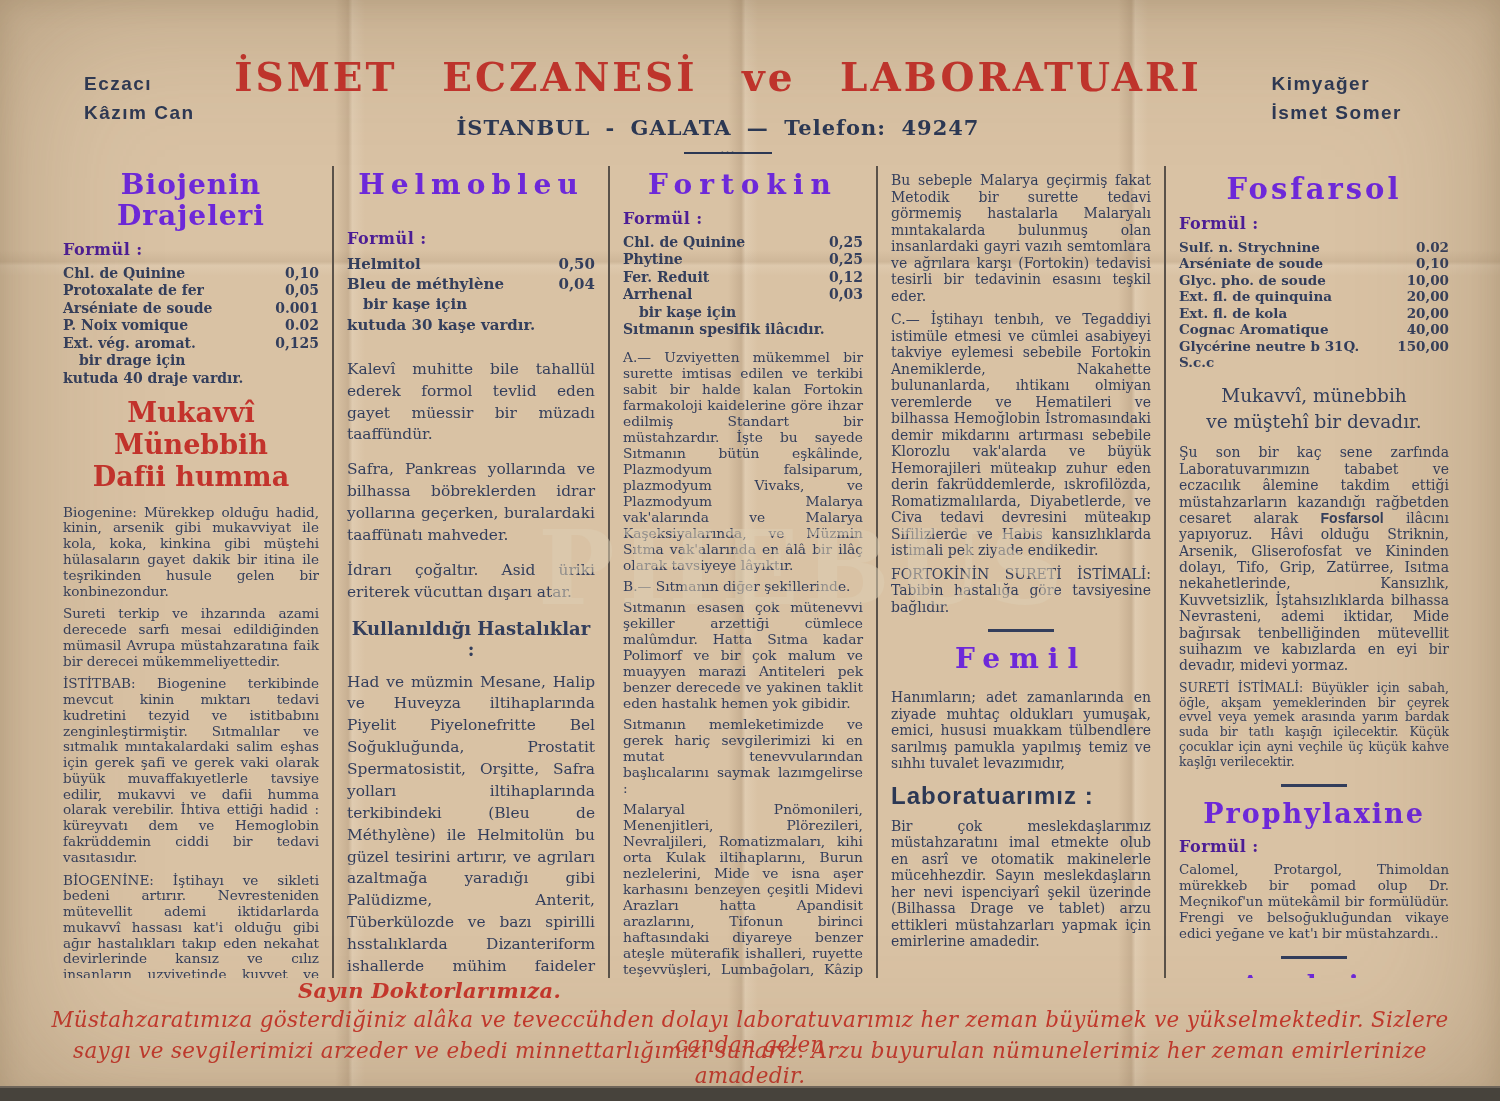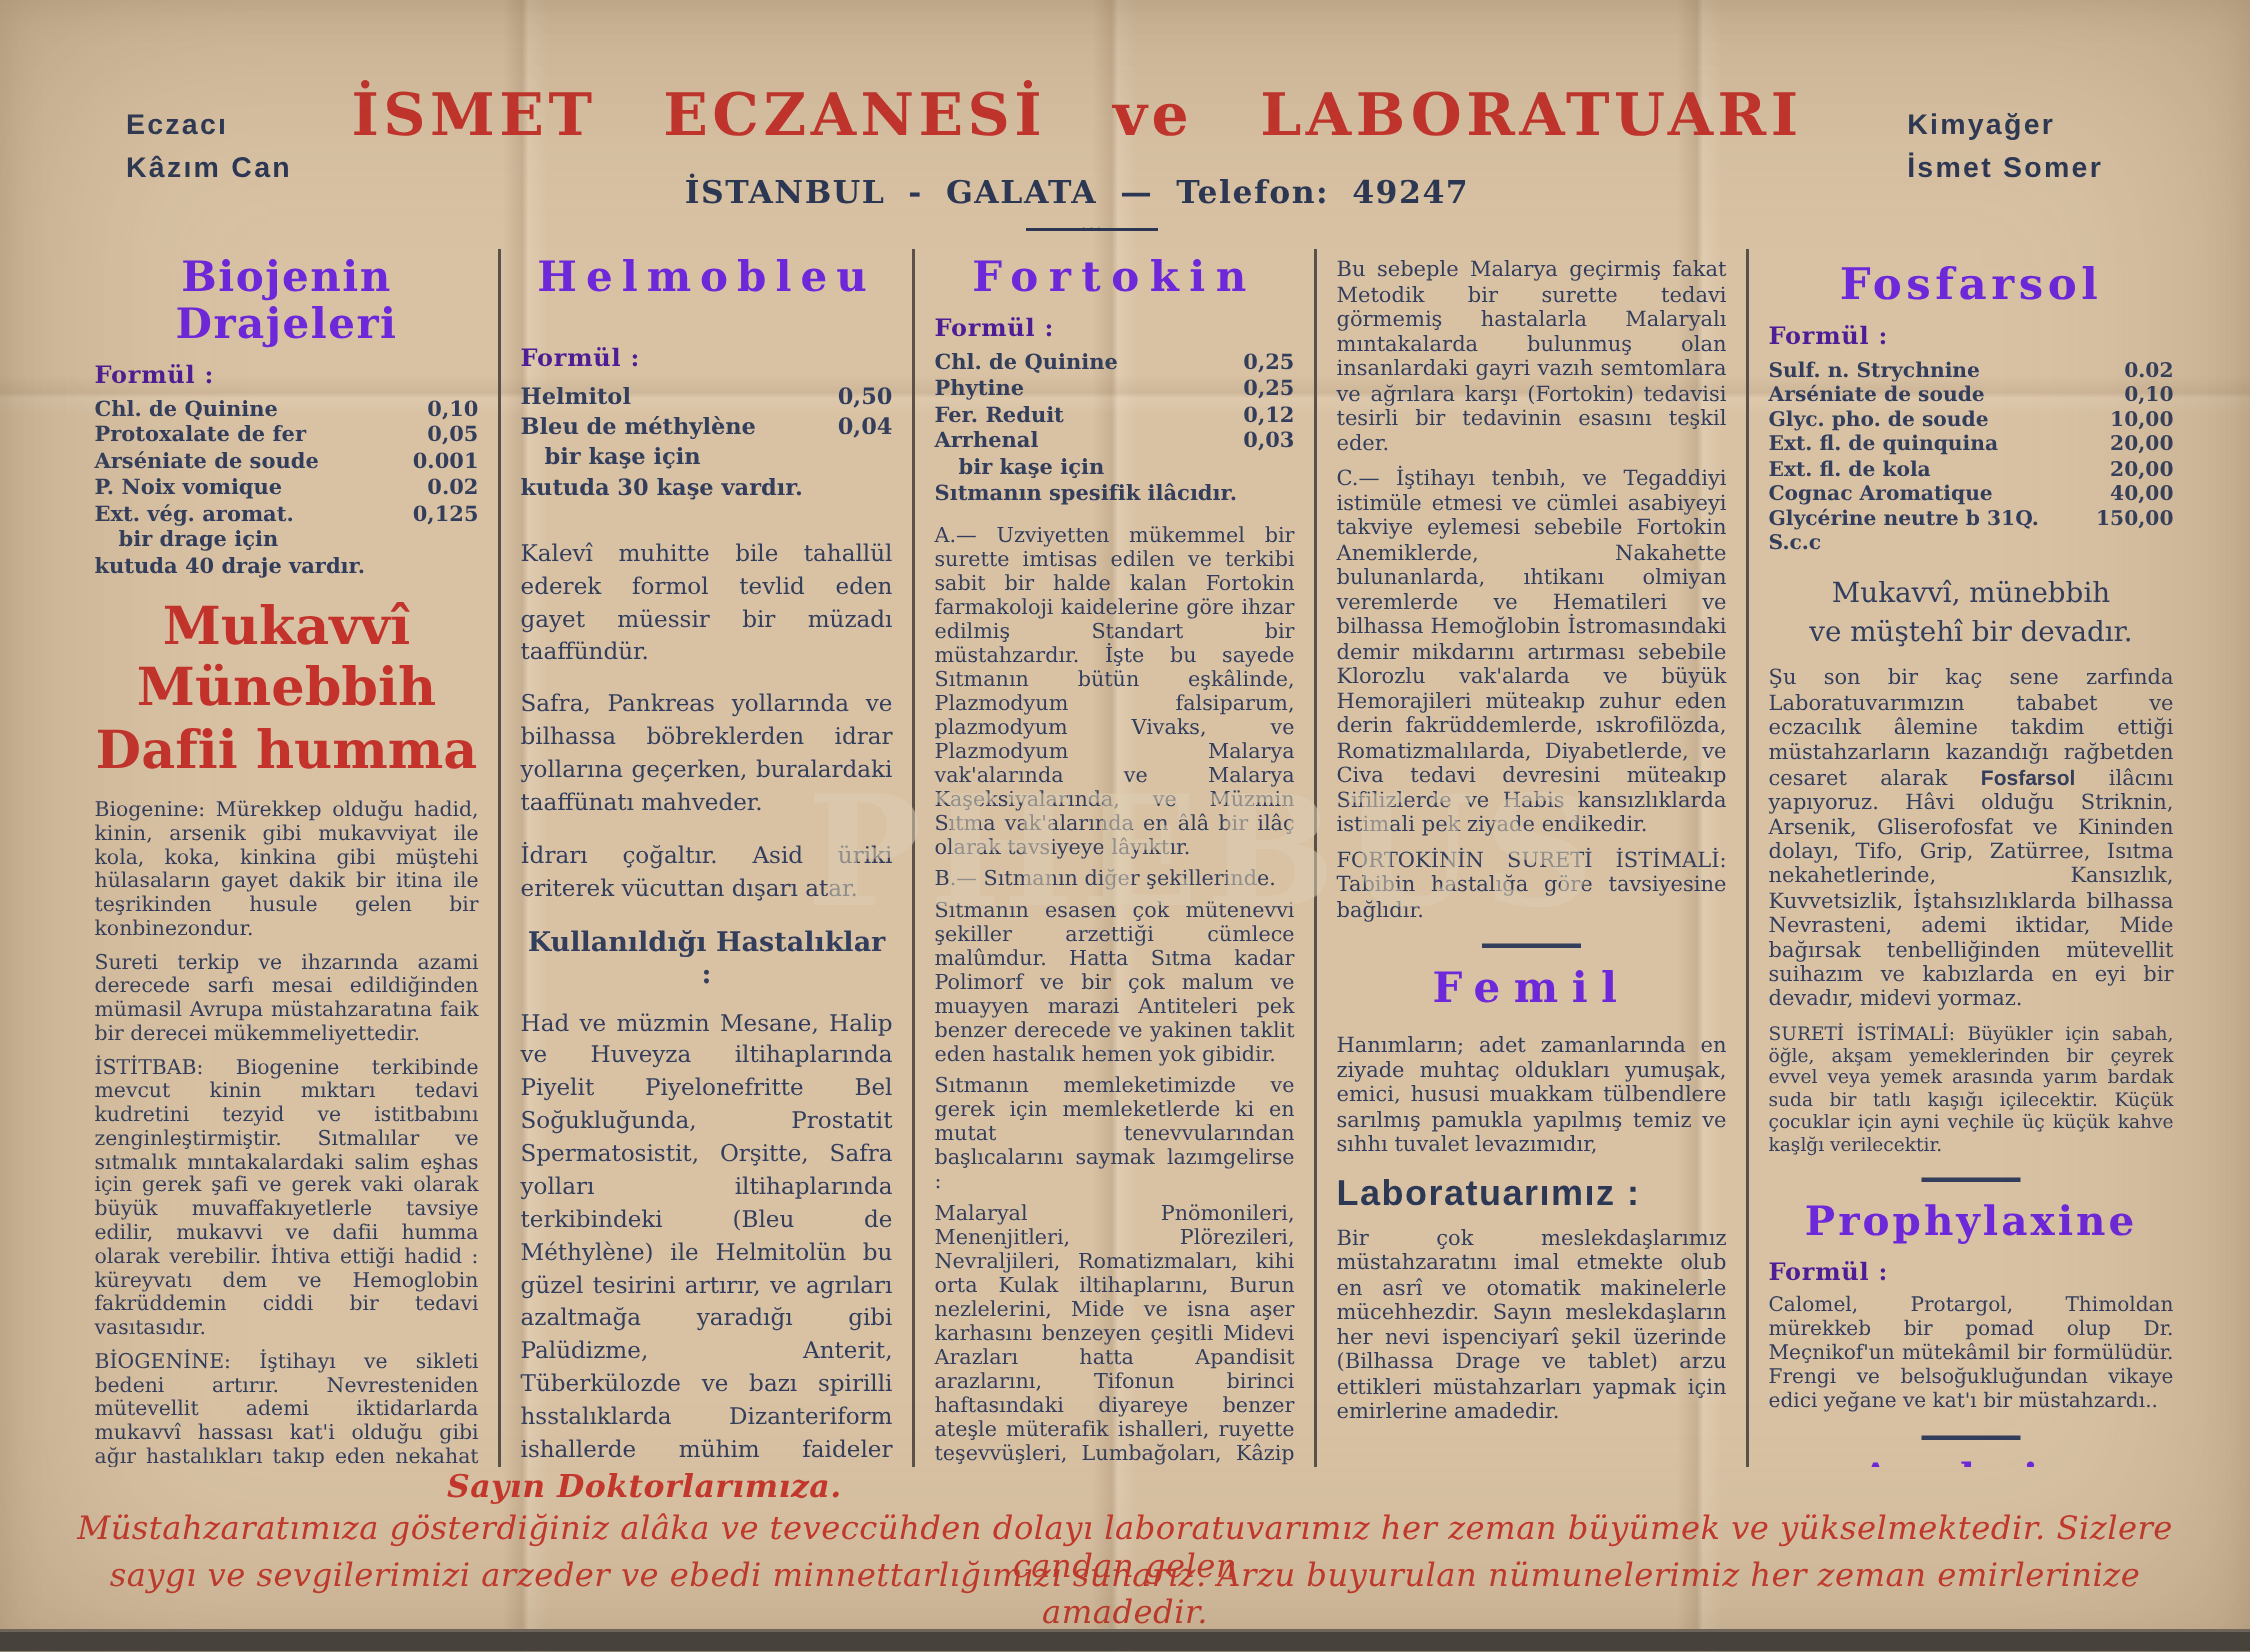--- a/index.html
+++ b/index.html
@@ -66,21 +66,21 @@
   .c5 .frow, .c5 .fnote { font-size:13.5px; line-height:1.22; }
 
   .body { text-align:justify; color:#333e5c; margin:0 0 7px; }
   .c1 .body { font-size:13.6px; line-height:1.16; }
   .c2 .body { font-size:15.4px; line-height:1.42; margin-bottom:13px; }
   .c3 .body { font-size:13.8px; line-height:1.16; margin-bottom:5px; }
   .c4 .body { font-size:14px; line-height:1.18; }
   .c5 .body { font-size:14px; line-height:1.17; }
   .c5 .small { font-size:12.4px; line-height:1.2; }
 
-  .red-two { color:#c3332c; text-align:center; font-weight:bold; font-size:35px; line-height:1.18; margin:10px 0 12px; }
+  .red-two { color:#c3332c; text-align:center; font-weight:bold; font-size:27px; line-height:1.18; margin:10px 0 12px; }
   .sub-center { text-align:center; color:#333e5c; font-weight:bold; font-size:18px; margin:14px 0 12px; }
   .dual-center { text-align:center; color:#333e5c; font-size:18.5px; line-height:1.4; margin:12px 0 10px; }
   .lab-head { font-family:"Liberation Sans", sans-serif; font-weight:bold; font-size:24px;
     letter-spacing:1px; color:#2c3854; margin:10px 0 8px; }
   .hr-short { width:66px; height:3px; background:#333e5c; margin:14px auto 12px; }
   .bold-sans { font-family:"Liberation Sans", sans-serif; font-weight:bold; }
 
   
   .foot { position:absolute; color:#c5372c; font-style:italic; z-index:2; letter-spacing:.3px; }
   .foot-sal { left:298px; top:978px; font-size:21px; font-weight:bold; }
@@ -195,21 +195,21 @@
         <div class="frow">
             <span class="fname">Arrhenal</span>
             <span class="fval">0,03</span>
           </div>
         <div class="fnote ind">bir kaşe için</div>
         <div class="fnote">Sıtmanın spesifik ilâcıdır.</div>
       </div>
       <p class="body" style="margin-top:10px">A.— Uzviyetten mükemmel bir surette imtisas edilen ve terkibi sabit bir halde kalan Fortokin farmakoloji kaidelerine göre ihzar edilmiş Standart bir müstahzardır. İşte bu sayede Sıtmanın bütün eşkâlinde, Plazmodyum falsiparum, plazmodyum Vivaks, ve Plazmodyum Malarya vak'alarında ve Malarya Kaşeksiyalarında, ve Müzmin Sıtma vak'alarında en âlâ bir ilâç olarak tavsiyeye lâyıktır.</p>
       <p class="body">B.— Sıtmanın diğer şekillerinde.</p>
       <p class="body">Sıtmanın esasen çok mütenevvi şekiller arzettiği cümlece malûmdur. Hatta Sıtma kadar Polimorf ve bir çok malum ve muayyen marazi Antiteleri pek benzer derecede ve yakinen taklit eden hastalık hemen yok gibidir.</p>
-      <p class="body">Sıtmanın memleketimizde ve gerek için memleketlerde ki en mutat tenevvularından başlıcalarını saymak lazımgelirse :</p>
+      <p class="body">Sıtmanın memleketimizde ve gerek hariç sevgilerimizi ki en mutat tenevvularından başlıcalarını saymak lazımgelirse :</p>
       <p class="body">Malaryal Pnömonileri, Menenjitleri, Plörezileri, Nevraljileri, Romatizmaları, kihi orta Kulak iltihaplarını, Burun nezlelerini, Mide ve isna aşer karhasını benzeyen çeşitli Midevi Arazları hatta Apandisit arazlarını, Tifonun birinci haftasındaki diyareye benzer ateşle müterafik ishalleri, ruyette teşevvüşleri, Lumbağoları, Kâzip Hunnakısadır akselerini, kalp seslerinde nefhaları, Safrataşı kulunçlarını andıran Hepatitleri, şiddetli dalak ağrılarını, piyelit, Piyelonefrit, ve Sistitleri, Hematürileri Umumî Lenfadan, Cilt indifaatını, Furonkulozları zikretmek lâzımgelir.</p>
     </section>
 
     <section class="col c4">
       <p class="body" style="margin-top:6px">Bu sebeple Malarya geçirmiş fakat Metodik bir surette tedavi görmemiş hastalarla Malaryalı mıntakalarda bulunmuş olan insanlardaki gayri vazıh semtomlara ve ağrılara karşı (Fortokin) tedavisi tesirli bir tedavinin esasını teşkil eder.</p>
       <p class="body">C.— İştihayı tenbıh, ve Tegaddiyi istimüle etmesi ve cümlei asabiyeyi takviye eylemesi sebebile Fortokin Anemiklerde, Nakahette bulunanlarda, ıhtikanı olmiyan veremlerde ve Hematileri ve bilhassa Hemoğlobin İstromasındaki demir mikdarını artırması sebebile Klorozlu vak'alarda ve büyük Hemorajileri müteakıp zuhur eden derin fakrüddemlerde, ıskrofilözda, Romatizmalılarda, Diyabetlerde, ve Civa tedavi devresini müteakıp Sifilizlerde ve Habis kansızlıklarda istimali pek ziyade endikedir.</p>
       <p class="body">FORTOKİNİN SURETİ İSTİMALİ: Tabibin hastalığa göre tavsiyesine bağlıdır.</p>
       <div class="hr-short"></div>
       <h2 class="ph2 t-femil">Femil</h2>
       <p class="body" style="margin-top:14px">Hanımların; adet zamanlarında en ziyade muhtaç oldukları yumuşak, emici, hususi muakkam tülbendlere sarılmış pamukla yapılmış temiz ve sıhhı tuvalet levazımıdır,</p>

